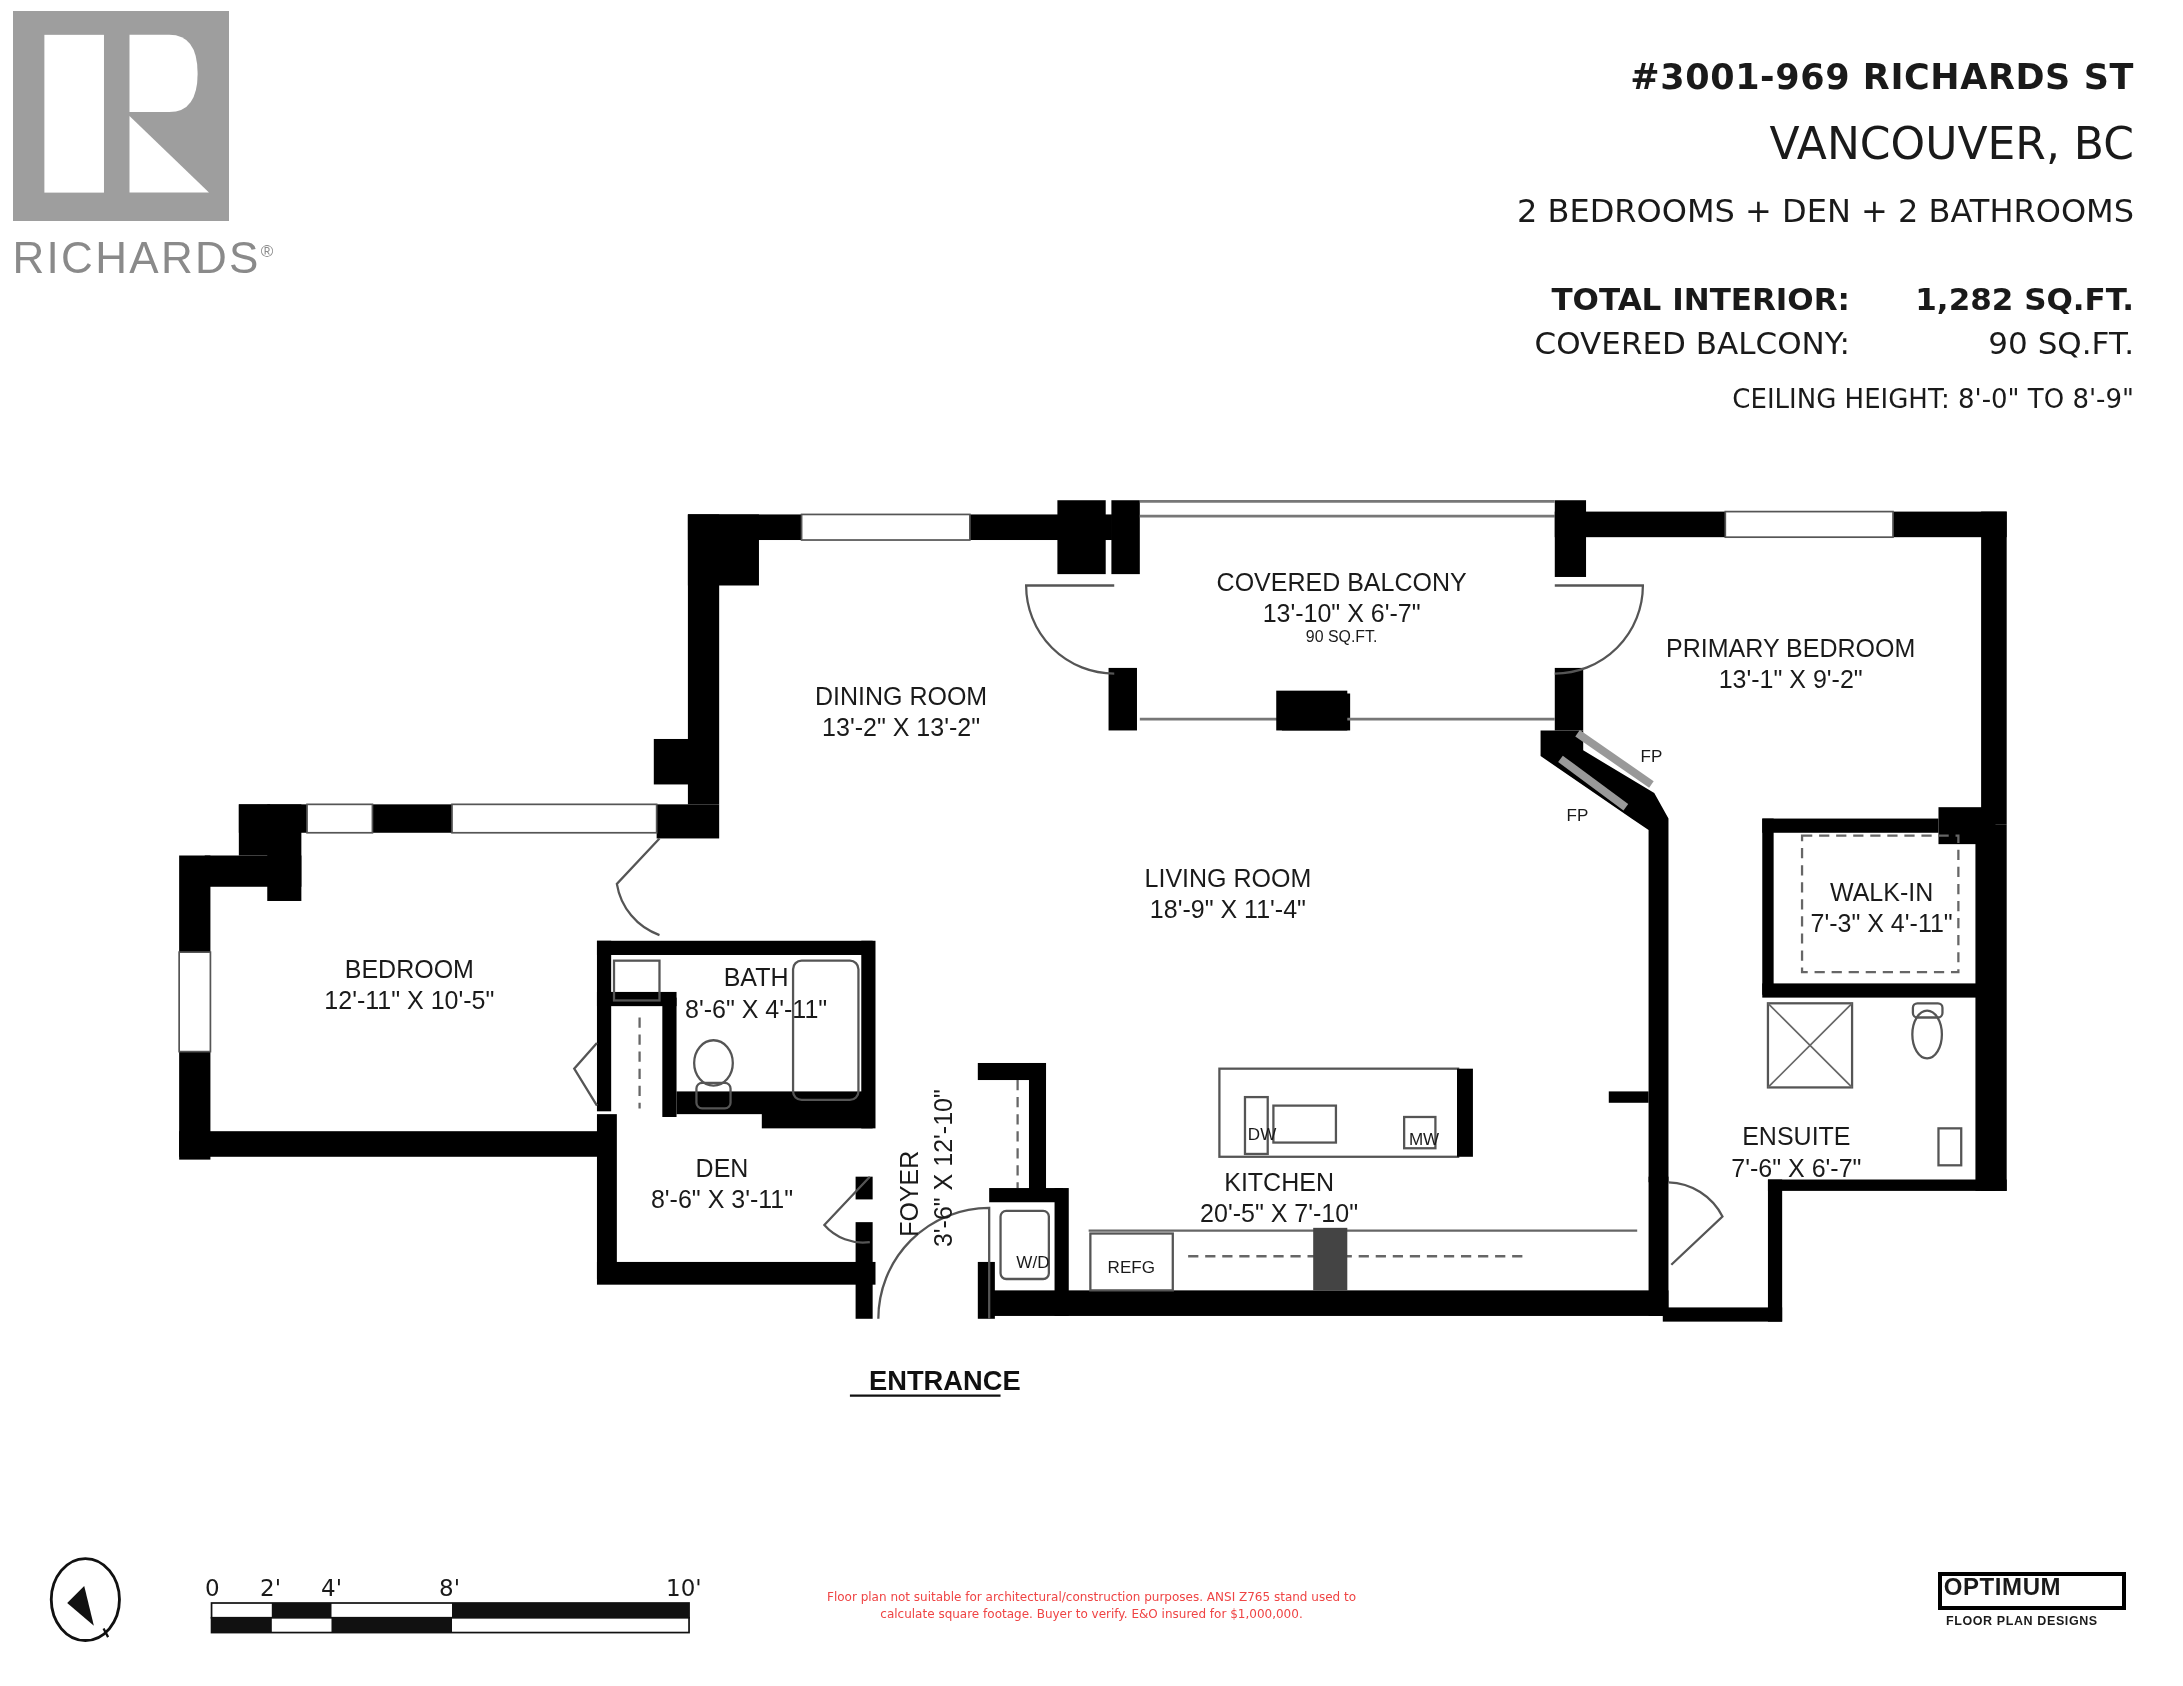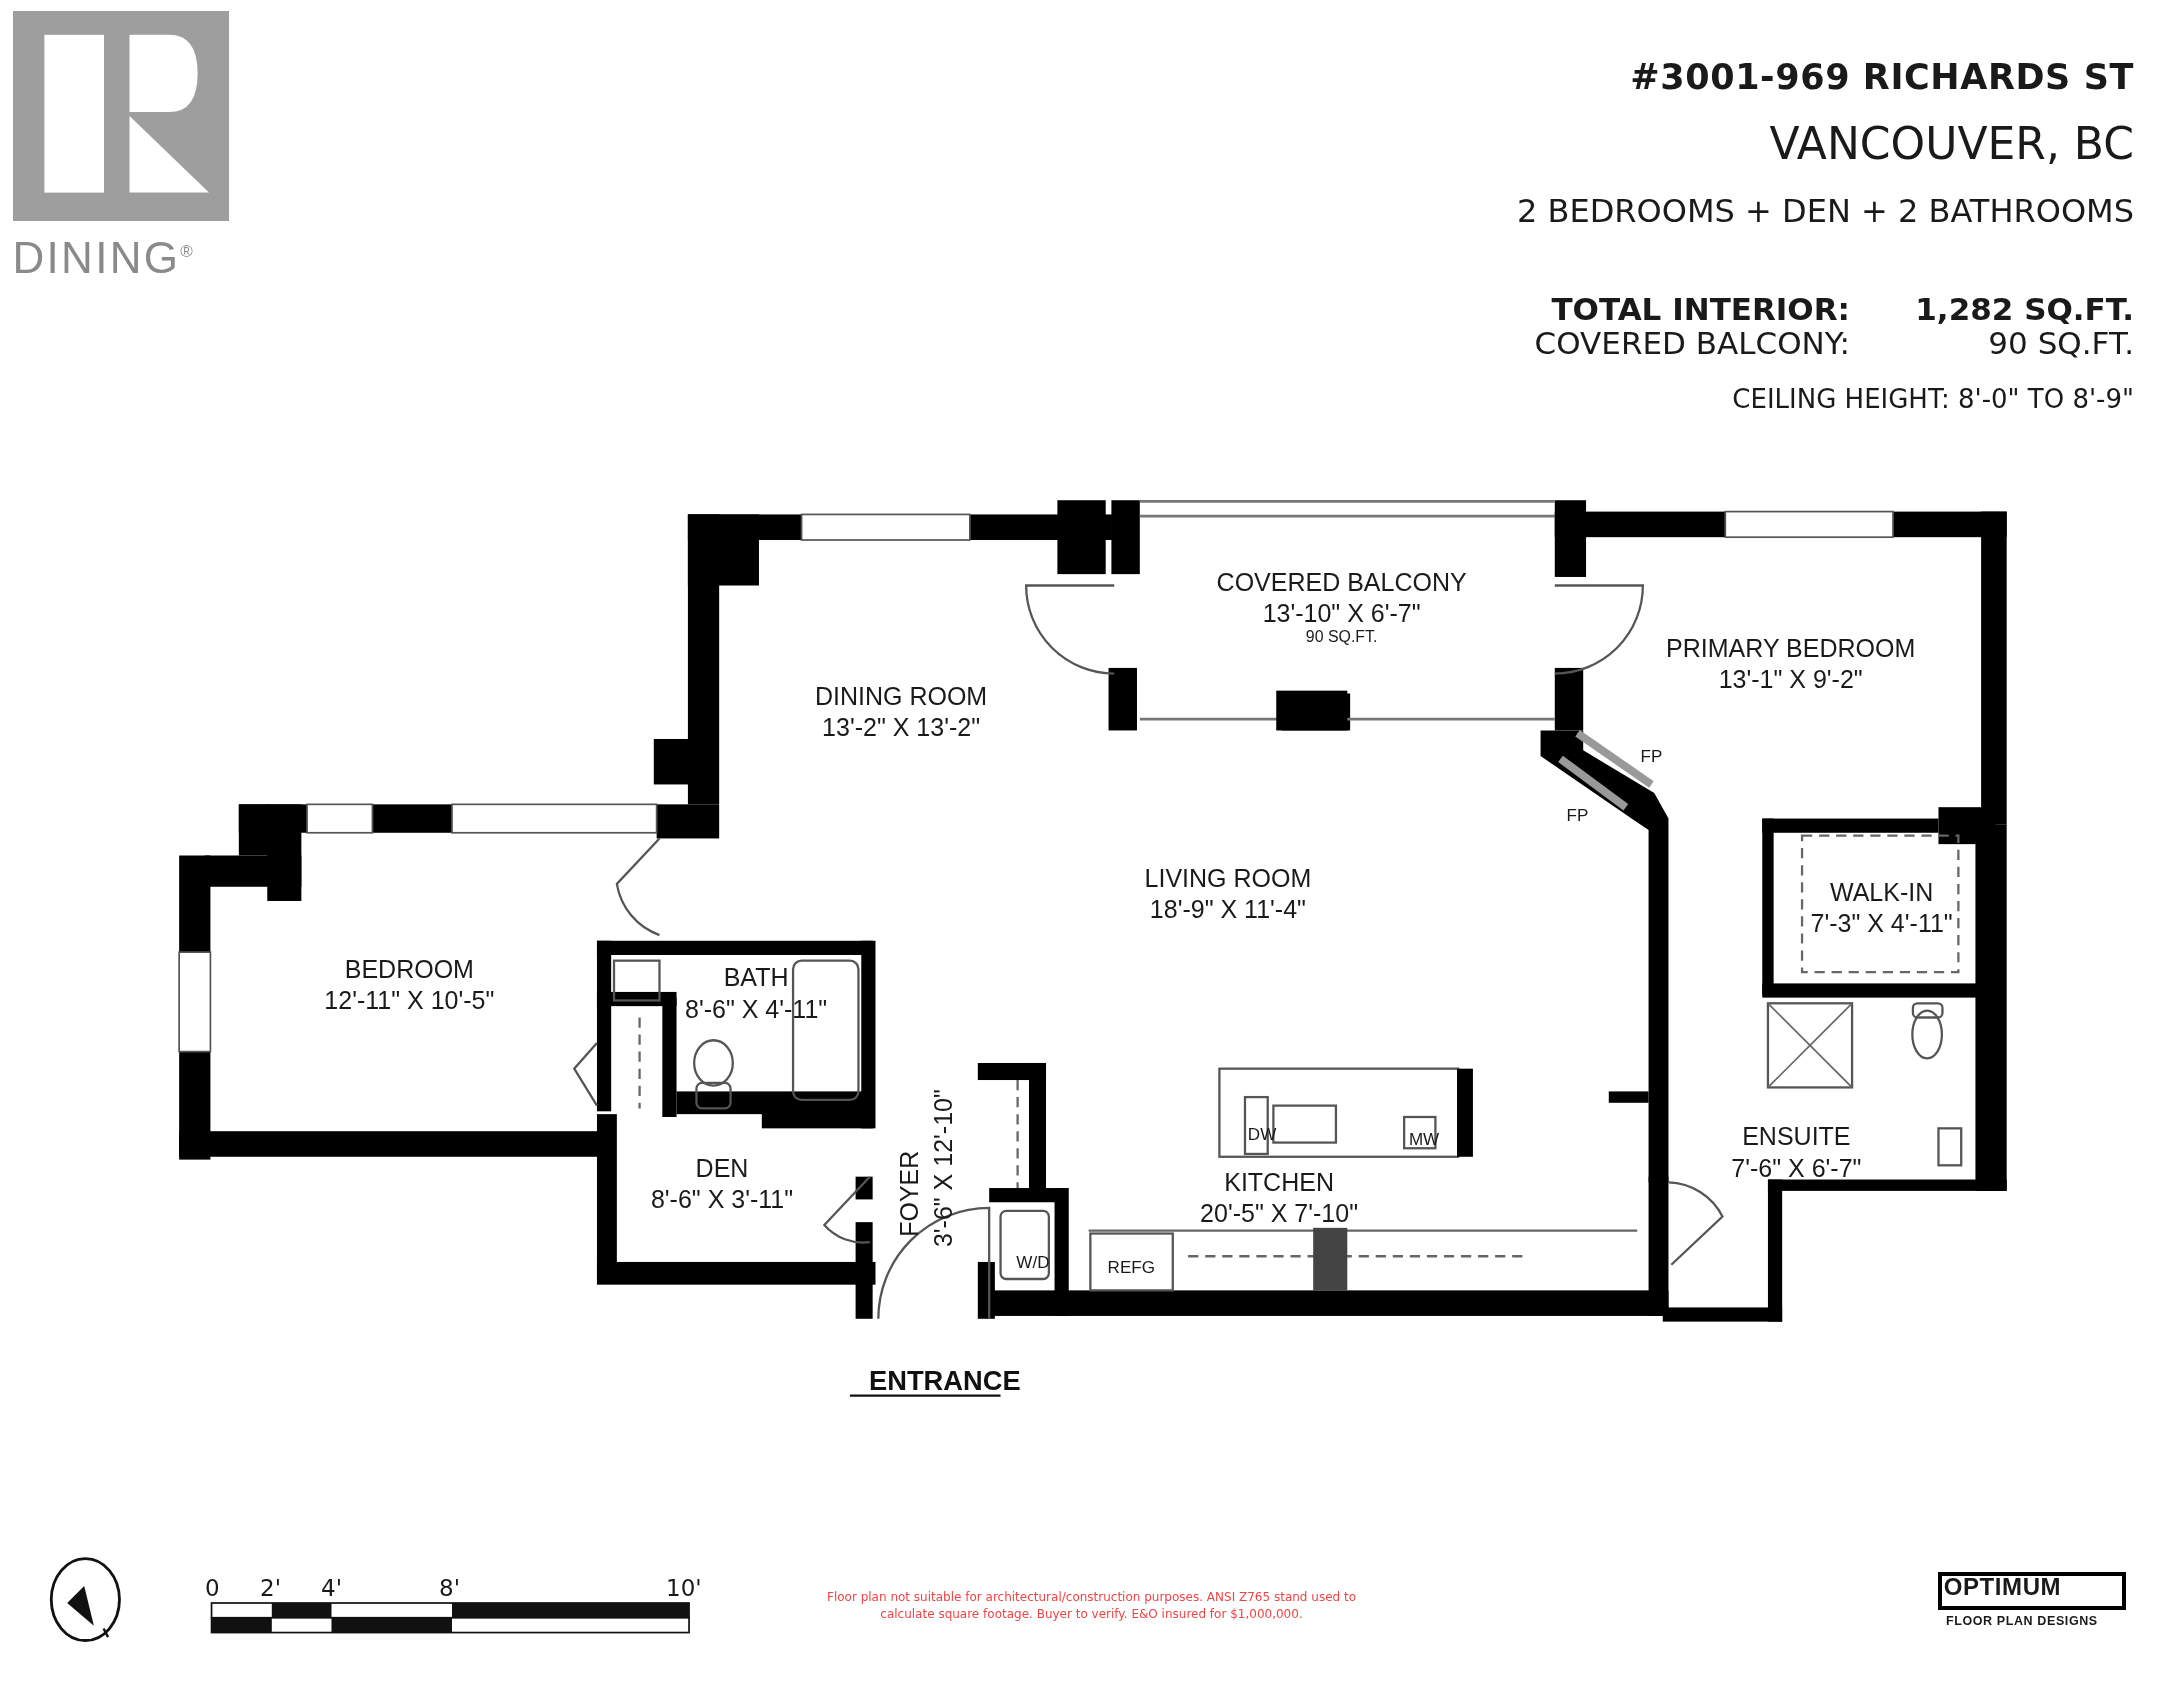--- a/index.html
+++ b/index.html
@@ -11,21 +11,21 @@
   #realtor-box { left: 0; top: 0; width: 216px; height: 210px; background: #9e9e9e; }
   #realtor-text { left: 0; top: 222px; font-size: 44px; letter-spacing: 2.3px; color: #8a8a8a; font-family: "Liberation Sans", sans-serif; }
   
   .hdr { right: 49px; text-align: right; white-space: nowrap; }
   #title { top: 57px; font-size: 35px; font-weight: bold; letter-spacing: 0.6px; }
   #city { top: 118px; font-size: 44px; font-weight: normal; }
   #summary { top: 192px; font-size: 32px; }
   .stat-row { right: 49px; font-size: 31px; white-space: nowrap; }
   .stat-label { position: absolute; right: 284px; }
   .stat-value { position: absolute; right: 0; }
-  #stat1 { top: 281px; font-weight: bold; margin-top: 10px; }
+  #stat1 { top: 281px; font-weight: bold; }
   #stat2 { top: 325px; }
   #ceiling { top: 384px; font-size: 26px; }
   
   #plan { left: 0; top: 0; width: 2183px; height: 1686px; }
   .room-label { font-family: "Liberation Sans", sans-serif; font-size: 44px; fill: #1a1a1a; text-anchor: middle; }
   .room-dim { font-family: "Liberation Sans", sans-serif; font-size: 44px; fill: #1a1a1a; text-anchor: middle; }
   .small-label { font-family: "Liberation Sans", sans-serif; font-size: 28px; fill: #1a1a1a; text-anchor: middle; }
   .fixture-label { font-family: "Liberation Sans", sans-serif; font-size: 30px; fill: #1a1a1a; text-anchor: middle; }
   .entrance { font-family: "Liberation Sans", sans-serif; font-size: 48px; font-weight: bold; fill: #111; text-anchor: middle; }
   .wall { fill: #000; }
@@ -45,21 +45,21 @@
 
 <div id="realtor-logo" class="abs">
   <div id="realtor-box" class="abs">
     <svg width="216" height="210" viewBox="0 0 380 370">
       <rect x="55" y="42" width="105" height="278" fill="#fff"></rect>
       <path d="M205 42 L275 42 Q325 42 325 110 Q325 178 275 178 L205 178 Z" fill="#fff"></path>
       <polygon points="205,185 345,320 205,320" fill="#fff"></polygon>
     </svg>
   </div>
   <div id="realtor-text" class="abs">
-    <span>DINING</span><sup style="font-size:17px">®</sup>
+    <span>RICHARDS</span><sup style="font-size:17px">®</sup>
   </div>
 </div>
 
 <div id="title" class="abs hdr">#3001-969 RICHARDS ST</div>
 <div id="city" class="abs hdr">VANCOUVER, BC</div>
 <div id="summary" class="abs hdr">2 BEDROOMS + DEN + 2 BATHROOMS</div>
 <div id="stat1" class="abs stat-row" style="width:591px;height:34px;">
   <span class="stat-label">TOTAL INTERIOR:</span>
   <span class="stat-value">1,282 SQ.FT.</span>
 </div>

